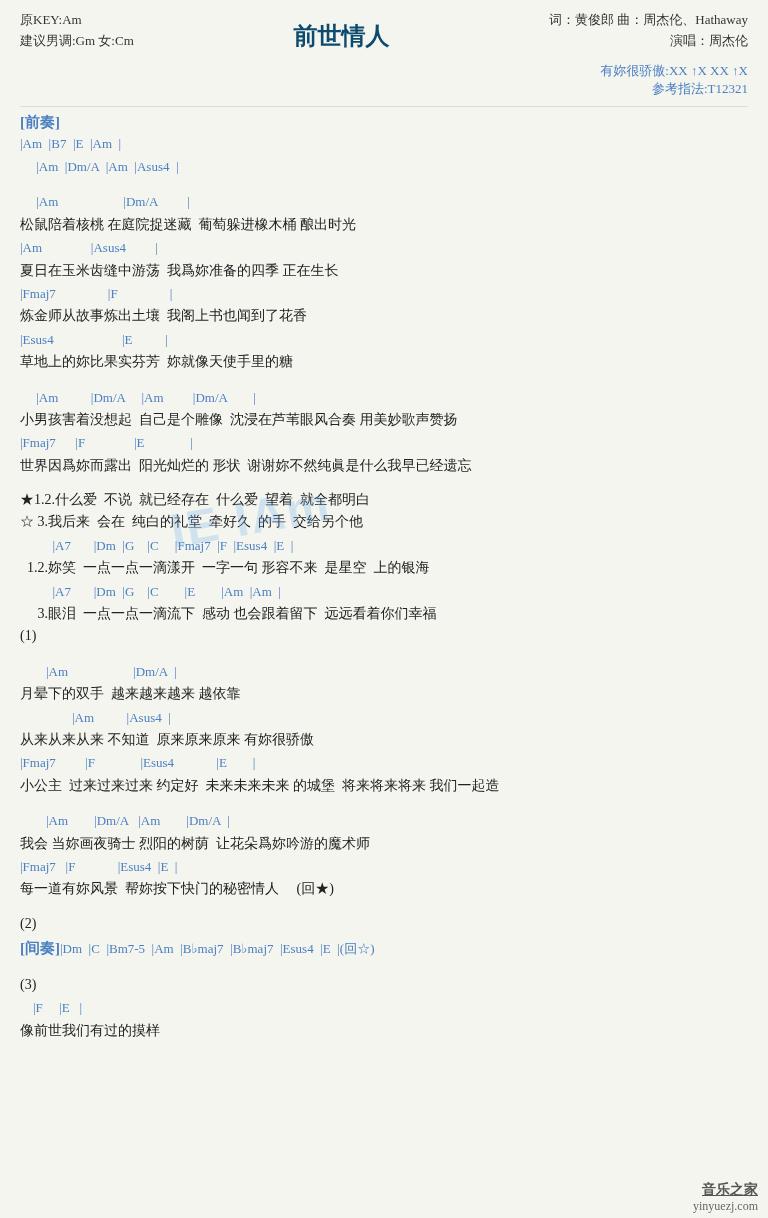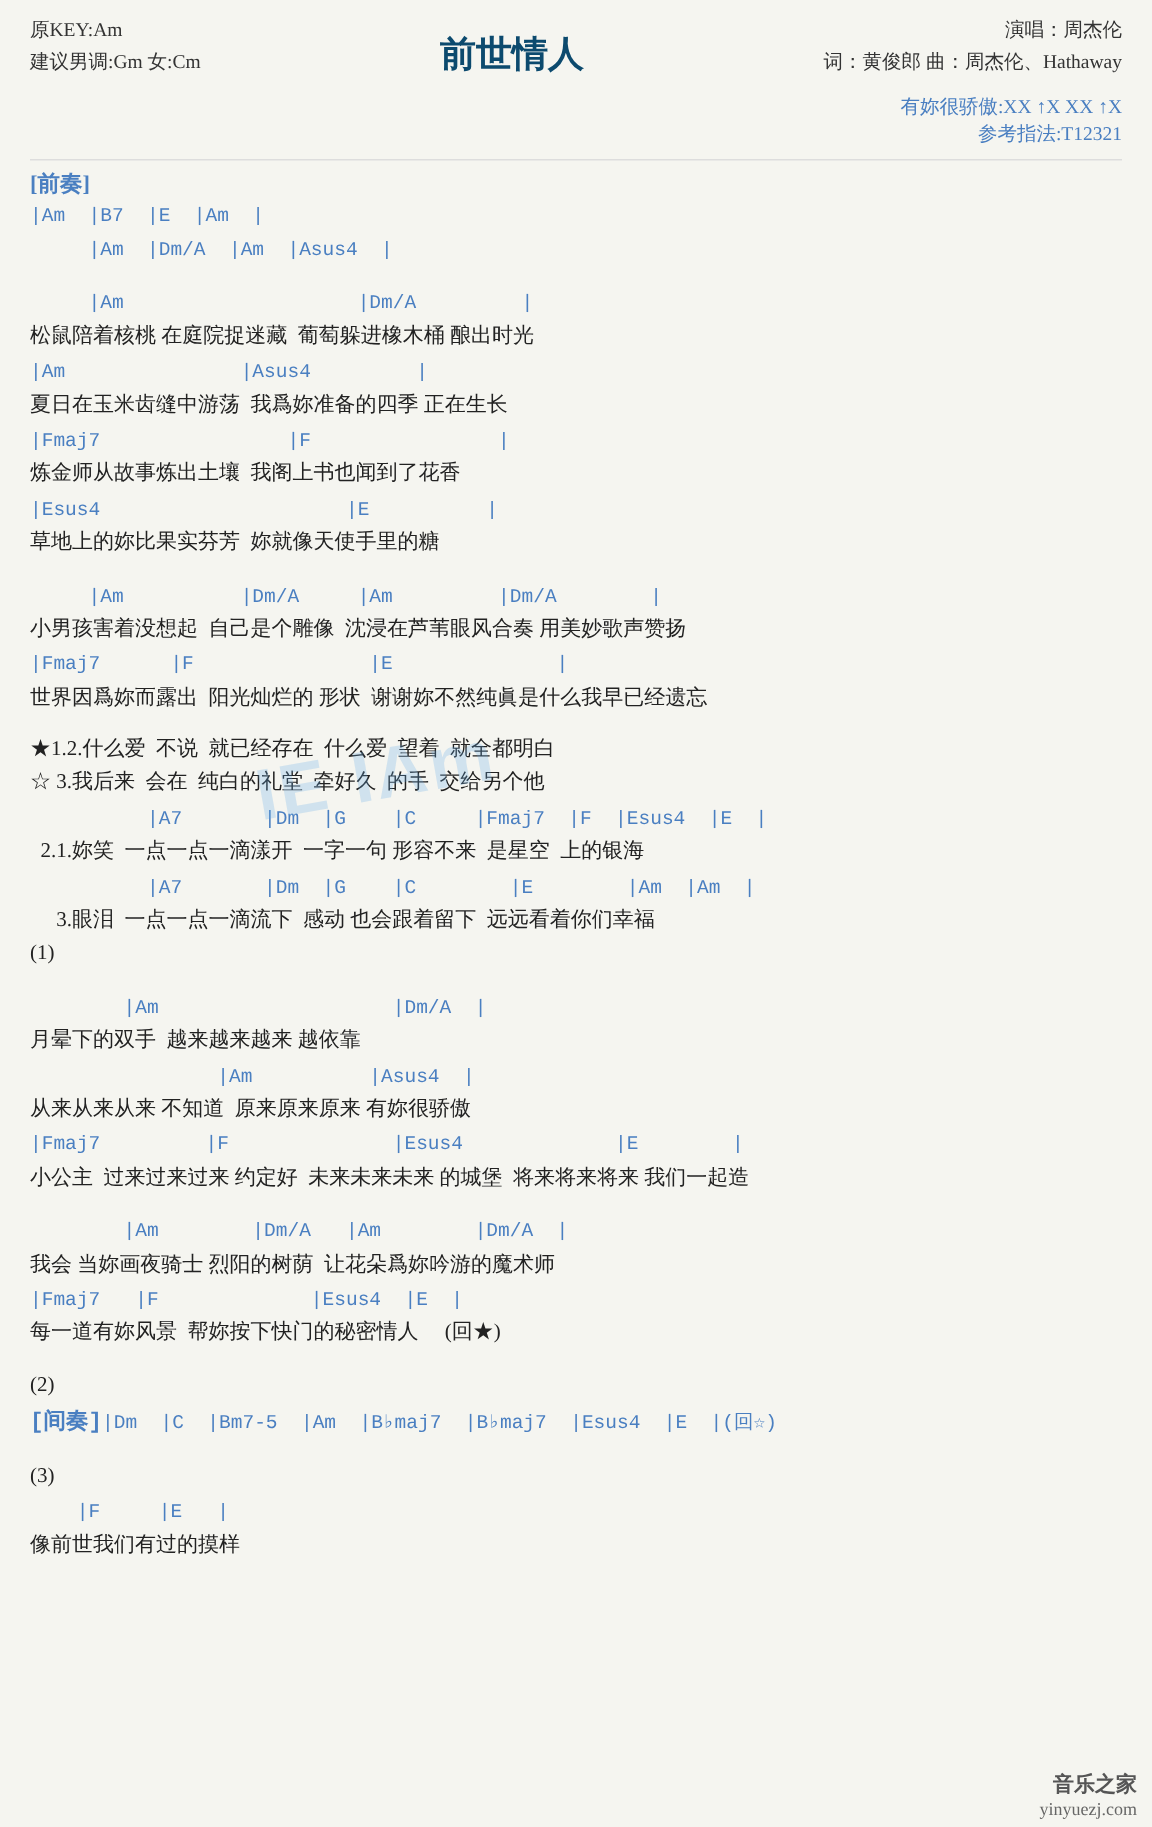--- a/index.html
+++ b/index.html
@@ -53,21 +53,21 @@
     .section-label {
       color: #4a7fc1;
       font-weight: bold;
       font-size: 15px;
     }
     .chord-line {
       color: #4a7fc1;
       font-size: 13px;
       line-height: 1.8;
       white-space: pre;
-      font-family: Liberation Mono, monospace;
+      font-family: Liberation Serif, serif;
     }
     .lyric-line {
       font-size: 14px;
       color: #222;
       line-height: 1.6;
       white-space: pre-wrap;
     }
     .watermark {
       position: absolute;
       top: 490px;
@@ -90,41 +90,42 @@
       text-align: right;
       padding: 4px 10px;
       font-size: 12px;
       color: #666;
       background: rgba(245,245,240,0.9);
     }
     .footer-logo {
       font-size: 14px;
       color: #555;
       font-weight: bold;
+      text-decoration: underline;
     }
     .divider {
       height: 1px;
       background: #ddd;
       margin: 6px 0;
     }
   </style>
 </head>
 <body>
 
 <div class="watermark">IE IAm</div>
 
 <div class="header-area">
   <div class="key-info">
     <div>原KEY:Am</div>
     <div>建议男调:Gm 女:Cm</div>
   </div>
   <div class="song-title">前世情人</div>
   <div class="artist-info">
+    <div>词：黄俊郎  曲：周杰伦、Hathaway</div>
     <div>演唱：周杰伦</div>
-    <div>词：黄俊郎  曲：周杰伦、Hathaway</div>
   </div>
 </div>
 
 <div class="reference-info">
   <div class="chord-blue">有妳很骄傲:XX ↑X XX ↑X</div>
   <div class="chord-blue">参考指法:T12321</div>
 </div>
 
 <div class="divider"></div>
 
@@ -143,21 +144,21 @@
     <div class="section">
       <div class="chord-line">     |Am          |Dm/A     |Am         |Dm/A        |</div>
       <div class="lyric-line">小男孩害着没想起  自己是个雕像  沈浸在芦苇眼风合奏 用美妙歌声赞扬</div>
       <div class="chord-line">|Fmaj7      |F               |E              |</div>
       <div class="lyric-line">世界因爲妳而露出  阳光灿烂的 形状  谢谢妳不然纯眞是什么我早已经遗忘</div>
     </div>
     <div class="section">
       <div class="lyric-line">★1.2.什么爱  不说  就已经存在  什么爱  望着  就全都明白</div>
       <div class="lyric-line">☆ 3.我后来  会在  纯白的礼堂  牵好久  的手  交给另个他</div>
       <div class="chord-line">          |A7       |Dm  |G    |C     |Fmaj7  |F  |Esus4  |E  |</div>
-      <div class="lyric-line">  2.1.妳笑  一点一点一滴漾开  一字一句 形容不来  是星空  上的银海</div>
+      <div class="lyric-line">  1.2.妳笑  一点一点一滴漾开  一字一句 形容不来  是星空  上的银海</div>
       <div class="chord-line">          |A7       |Dm  |G    |C        |E        |Am  |Am  |</div>
       <div class="lyric-line">     3.眼泪  一点一点一滴流下  感动 也会跟着留下  远远看着你们幸福</div>
       <div class="lyric-line">(1)</div>
     </div>
     <div class="section">
       <div class="chord-line">        |Am                    |Dm/A  |</div>
       <div class="lyric-line">月晕下的双手  越来越来越来 越依靠</div>
       <div class="chord-line">                |Am          |Asus4  |</div>
       <div class="lyric-line">从来从来从来 不知道  原来原来原来 有妳很骄傲</div>
       <div class="chord-line">|Fmaj7         |F              |Esus4             |E        |</div>

